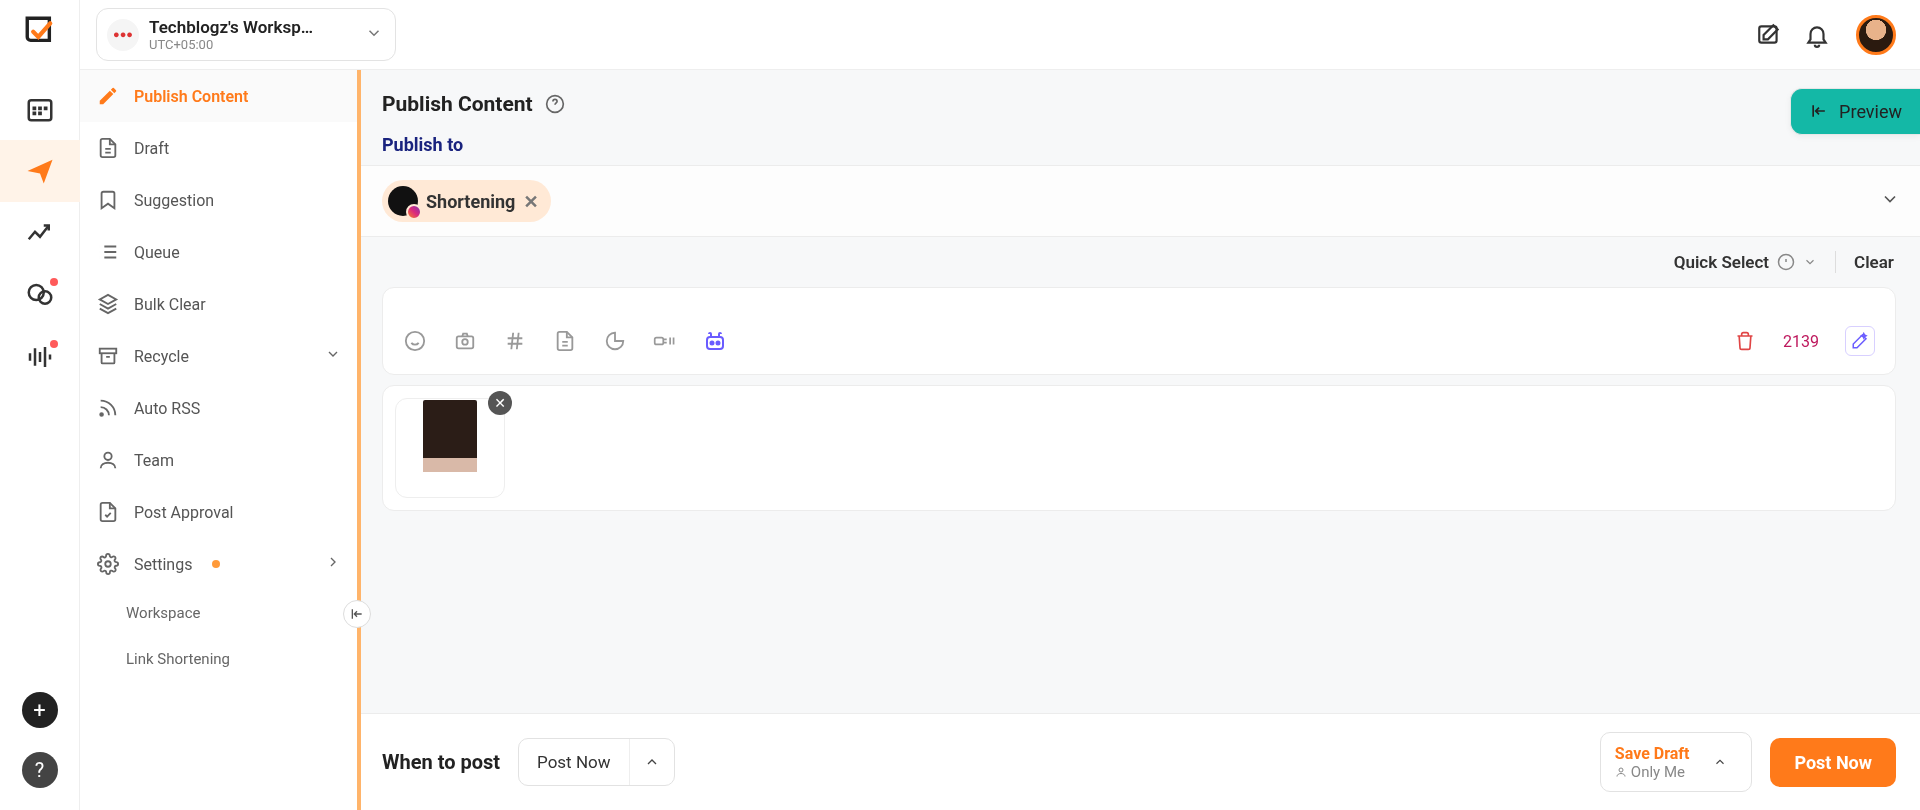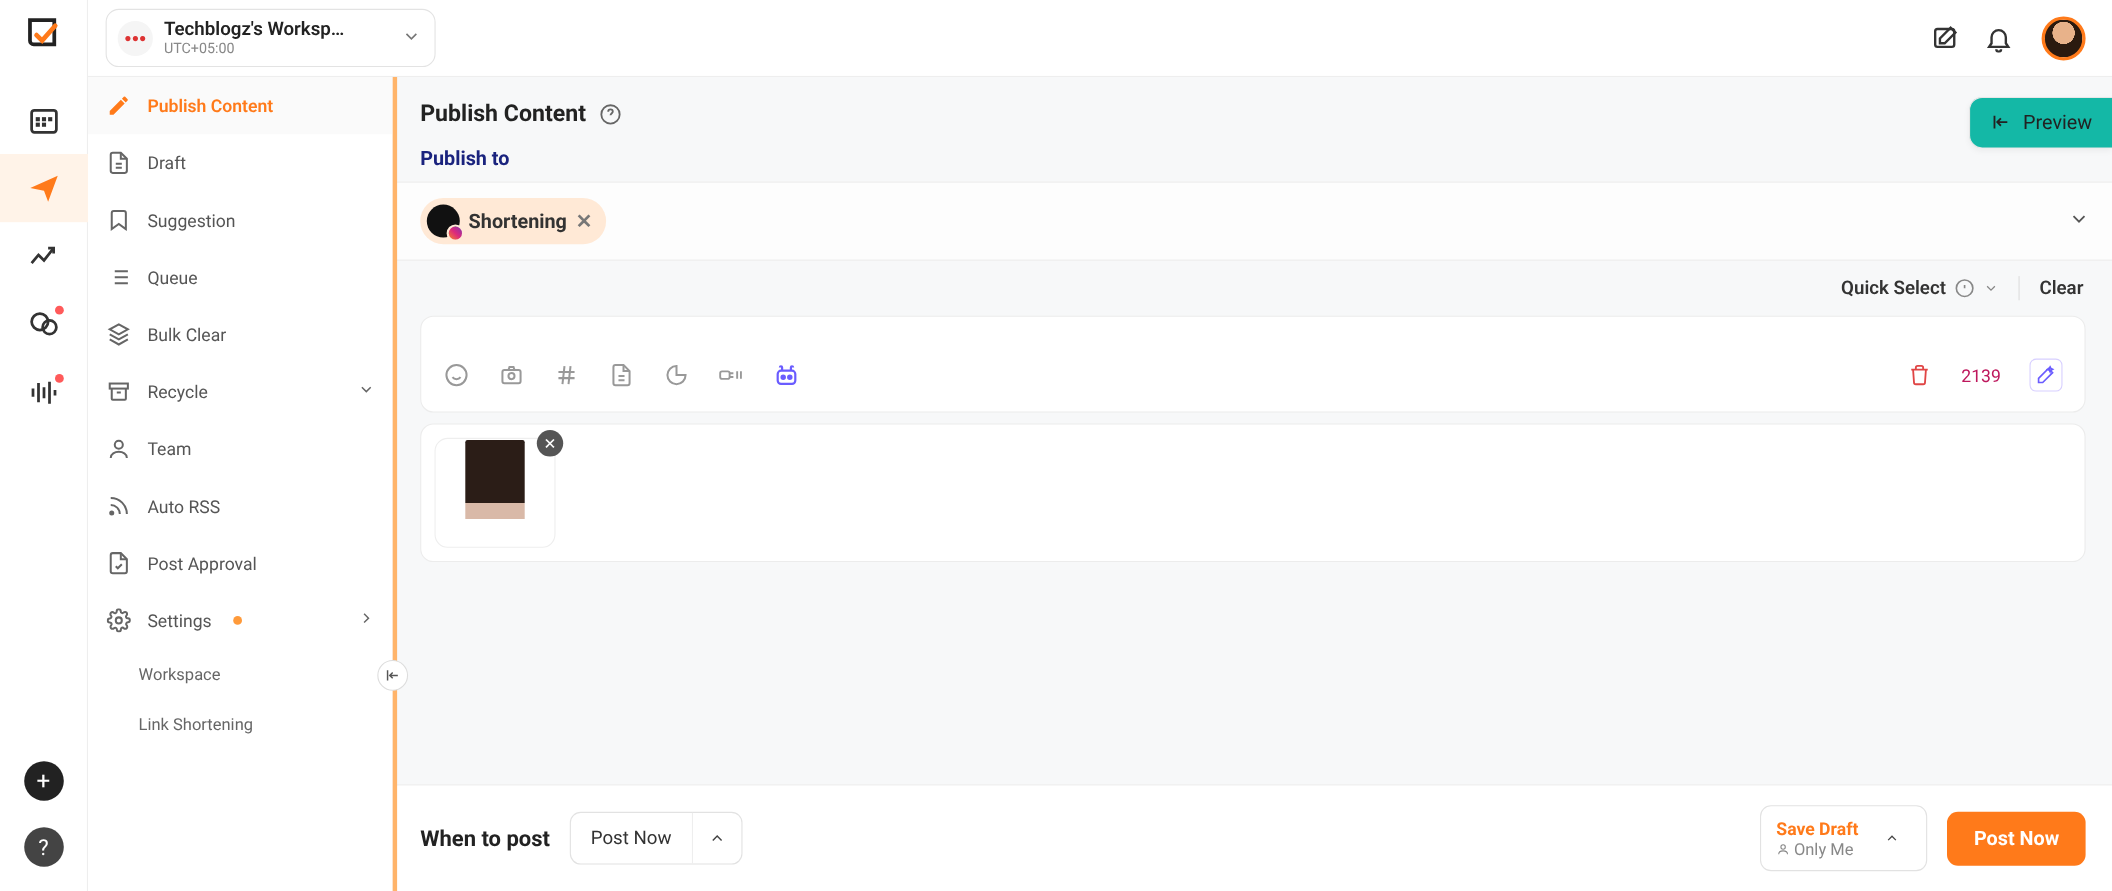--- a/index.html
+++ b/index.html
@@ -226,34 +226,34 @@
                 </svg>
               </span>
             <span>Recycle</span>
             <span class="chev"><svg width="16" height="16" viewBox="0 0 24 24" fill="none" stroke="currentColor" stroke-width="2">
                   <path d="M6 9l6 6 6-6"></path>
                 </svg></span>
           </div>
           <div class="nav-item">
             <span class="nav-icn">
                 <svg width="22" height="22" viewBox="0 0 24 24" fill="none" stroke="currentColor" stroke-width="2">
+                  <path d="M4 11a9 9 0 019 9M4 4a16 16 0 0116 16"></path>
+                  <circle cx="5" cy="19" r="1.5" fill="currentColor"></circle>
+                </svg>
+              </span>
+            <span>Auto RSS</span>
+          </div>
+          <div class="nav-item">
+            <span class="nav-icn">
+                <svg width="22" height="22" viewBox="0 0 24 24" fill="none" stroke="currentColor" stroke-width="2">
                   <circle cx="12" cy="8" r="4"></circle>
                   <path d="M4 21c0-4 4-6 8-6s8 2 8 6"></path>
                 </svg>
               </span>
             <span>Team</span>
-          </div>
-          <div class="nav-item">
-            <span class="nav-icn">
-                <svg width="22" height="22" viewBox="0 0 24 24" fill="none" stroke="currentColor" stroke-width="2">
-                  <path d="M4 11a9 9 0 019 9M4 4a16 16 0 0116 16"></path>
-                  <circle cx="5" cy="19" r="1.5" fill="currentColor"></circle>
-                </svg>
-              </span>
-            <span>Auto RSS</span>
           </div>
           <div class="nav-item">
             <span class="nav-icn">
                 <svg width="22" height="22" viewBox="0 0 24 24" fill="none" stroke="currentColor" stroke-width="2">
                   <path d="M14 2H6a2 2 0 00-2 2v16a2 2 0 002 2h12a2 2 0 002-2V8z"></path>
                   <path d="M14 2v6h6M9 15l2 2 4-4"></path>
                 </svg>
               </span>
             <span>Post Approval</span>
           </div>

